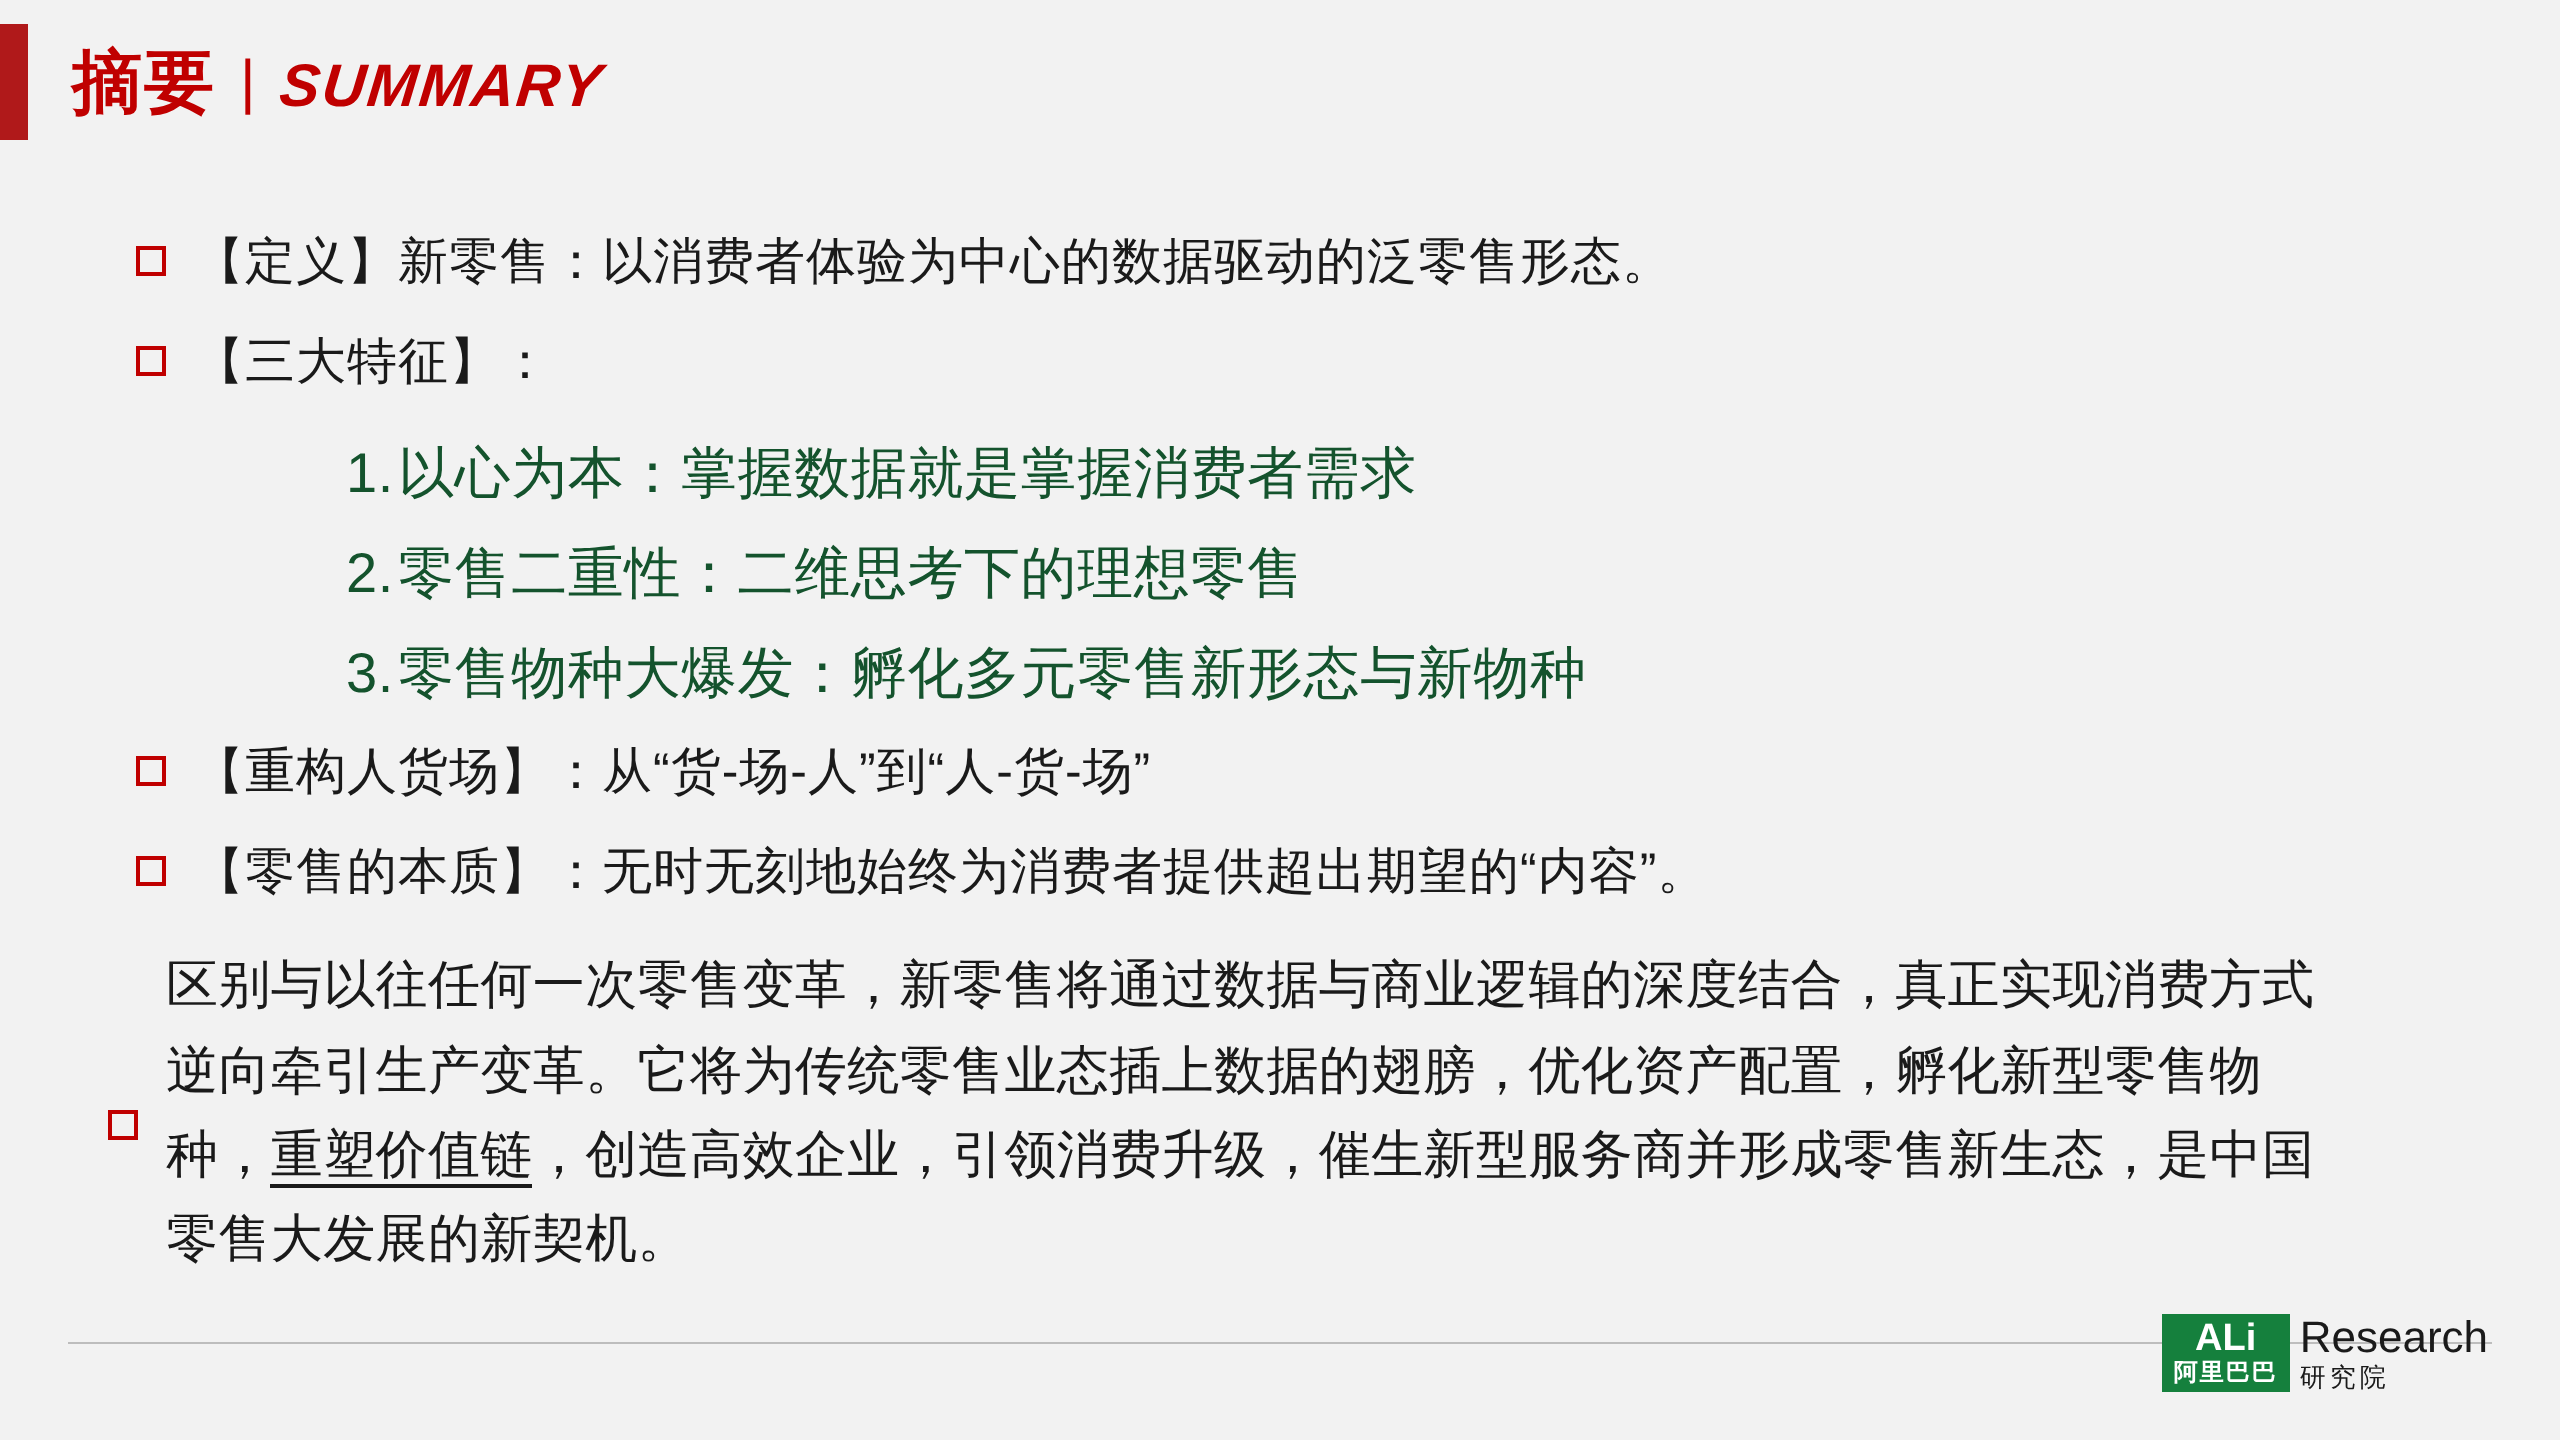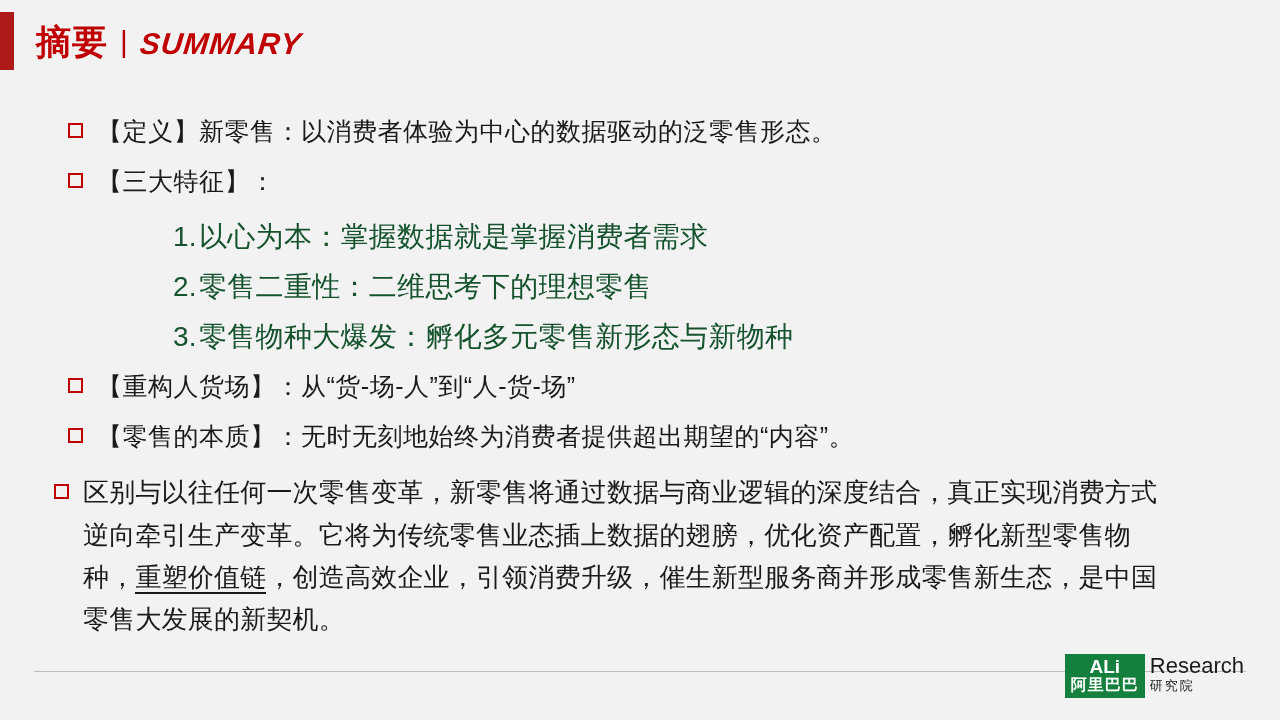--- a/index.html
+++ b/index.html
@@ -101,21 +101,21 @@
     padding-left: 105px;
     letter-spacing: 0.3px;
   }
   .sub-num {
     display: inline-block;
     min-width: 26px;
   }
 
   .para-row {
     display: flex;
-    align-items: flex-start;
+    align-items: center;
     margin-top: 16px;
   }
   .para-row .bullet-marker {
     margin-top: 13px;
     margin-left: -14px;
   }
   .para-text {
     font-size: 26px;
     color: #1a1a1a;
     line-height: 1.62;
@@ -145,21 +145,21 @@
   .logo-mark {
     background: #15803d;
     color: #ffffff;
     font-size: 19px;
     font-weight: bold;
     line-height: 1.05;
     padding: 3px 6px 4px 6px;
     text-align: center;
   }
   .logo-mark .mark-cn {
-    font-size: 16px;
+    font-size: 12px;
     display: block;
     letter-spacing: 1px;
   }
   .logo-text {
     margin-left: 5px;
     color: #1a1a1a;
   }
   .logo-text .lt-en {
     font-size: 22px;
     line-height: 1.05;

